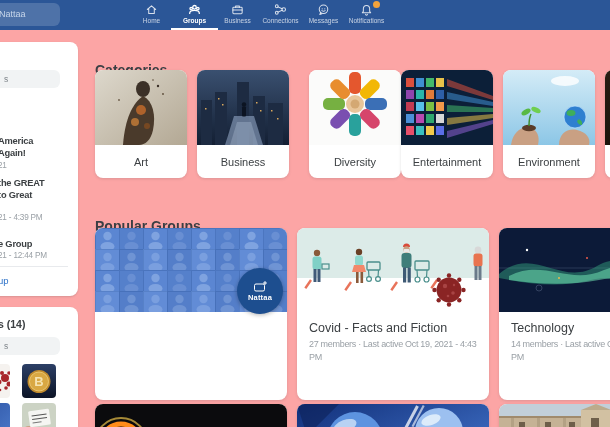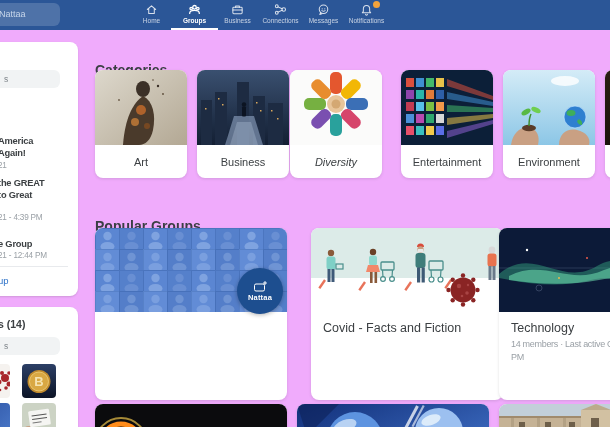--- a/index.html
+++ b/index.html
@@ -1,17 +1,17 @@
 <!DOCTYPE html>
 <html><head>
 <meta charset="utf-8">
 <style>
   html,body{margin:0;padding:0;background:#dfe1e4;}
   *{box-sizing:border-box;}
-  #stage{position:relative;width:610px;height:427px;overflow:hidden;background:#f0abfc;
+  #stage{position:relative;width:610px;height:427px;overflow:hidden;background:#fca5a5;
          font-family:"Liberation Sans",sans-serif;color:#3c4043;}
   
   .topbar{position:absolute;left:0;top:0;width:610px;height:30px;background:#2b5697;z-index:50;}
   .chip{position:absolute;left:-20px;top:3px;width:80px;height:23px;border-radius:6px;
         background:rgba(255,255,255,.17);color:#c7d6ea;font-size:9px;line-height:23px;
         padding-left:19px;white-space:nowrap;}
   .nav{position:absolute;left:130px;top:0;height:30px;display:flex;}
   .nav-item{position:relative;width:43px;height:30px;display:flex;flex-direction:column;
             align-items:center;justify-content:flex-start;padding-top:3px;cursor:pointer;}
   .nav-item .ni-label{font-size:6.5px;margin-top:1px;color:rgba(255,255,255,.72);white-space:nowrap;}
@@ -247,21 +247,21 @@
         </g>
         <polygon points="28,75 66,75 57,46 37,46" fill="#a8bedd" opacity=".5"></polygon>
         <polygon points="33,75 61,75 54,52 40,52" fill="#cfe0f5" opacity=".25"></polygon>
         <circle cx="47" cy="34.5" r="2.2" fill="#0c1422"></circle>
         <rect x="45" y="36.5" width="4" height="10" rx="1" fill="#0c1422"></rect>
       </svg>
     </div>
     <div class="clabel">Business</div>
   </div>
 
-  <div class="ccard" style="left:290px;font-style:italic;">
+  <div class="ccard" style="left:309px;">
     <div class="cimg">
       <svg viewBox="0 0 92 75">
         <rect width="92" height="75" fill="#fbfbfa"></rect>
         <g>
           <g transform="rotate(0 46 34)">
               <rect x="40" y="2" width="12" height="22" rx="5" fill="#e4572e"></rect>
             </g>
           <g transform="rotate(45 46 34)">
               <rect x="40" y="2" width="12" height="22" rx="5" fill="#f2b705"></rect>
             </g>
@@ -395,21 +395,21 @@
       <div class="gbadge">
         <svg width="13" height="11" viewBox="0 0 13 11">
           <rect x="0.5" y="3" width="10" height="7" rx="1.5" stroke="#fff" stroke-width="1" fill="none"></rect>
           <path d="M11,0.5 v3 M9.5,2 h3" stroke="#fff" stroke-width="1" stroke-linecap="round"></path>
         </svg>
         <span class="gb-name">Nattaa</span>
       </div>
     </div>
   </div>
 
-  <div class="pcard" style="left:311px;top:228px;">
+  <div class="pcard" style="left:297px;top:228px;">
     <div class="pimg">
       <svg class="cover" viewBox="0 0 192 84">
         <rect width="192" height="50" fill="#dcebe8"></rect>
         <rect y="50" width="192" height="34" fill="#ffffff"></rect>
         <g fill="#e8735a">
           <rect x="6" y="55" width="10" height="2.4" transform="rotate(-55 11 56)"></rect>
           <rect x="46" y="57" width="10" height="2.4" transform="rotate(-55 51 58)"></rect>
           <rect x="92" y="57" width="10" height="2.4" transform="rotate(-55 97 58)"></rect>
           <rect x="132" y="55" width="10" height="2.4" transform="rotate(-55 137 56)"></rect>
         </g>
@@ -457,20 +457,21 @@
         <circle cx="151" cy="68" r="1.3" fill="#a84444"></circle>
           <circle cx="157" cy="57" r="1.2" fill="#a84444"></circle>
 
         <circle cx="181" cy="22" r="3.4" fill="#d8d8d8"></circle>
         <rect x="176.5" y="25.5" width="9" height="13" rx="2.5" fill="#e8734f"></rect>
         <rect x="177.5" y="38" width="3" height="14" fill="#6a7a8a"></rect>
         <rect x="181.5" y="38" width="3" height="14" fill="#6a7a8a"></rect>
       </svg>
     </div>
     <div class="ptitle">Covid - Facts and Fiction</div>
+    <div class="pmeta">27 members · Last active Oct 19, 2021 - 4:43 PM</div>
   </div>
 
   <div class="pcard" style="left:499px;top:228px;">
     <div class="pimg">
       <svg class="cover" viewBox="0 0 192 84">
         <rect width="192" height="84" fill="#0c1a38"></rect>
         <line x1="0" y1="40" x2="192" y2="40" stroke="#4a5a7a" stroke-width=".6" opacity=".8"></line>
         <path d="M0,46 C35,16 62,60 98,38 C128,20 152,54 192,32 L192,60 C150,66 120,44 92,52 C60,60 30,56 0,50 Z" fill="#3bbd8d" opacity=".4"></path>
         <path d="M10,48 C45,30 70,58 105,42 C135,30 160,50 192,42 L192,52 C158,58 130,46 100,52 C68,58 38,56 10,52 Z" fill="#6fe0b0" opacity=".55"></path>
         <polygon points="150,84 192,36 192,84" fill="#2444cc" opacity=".85"></polygon>

